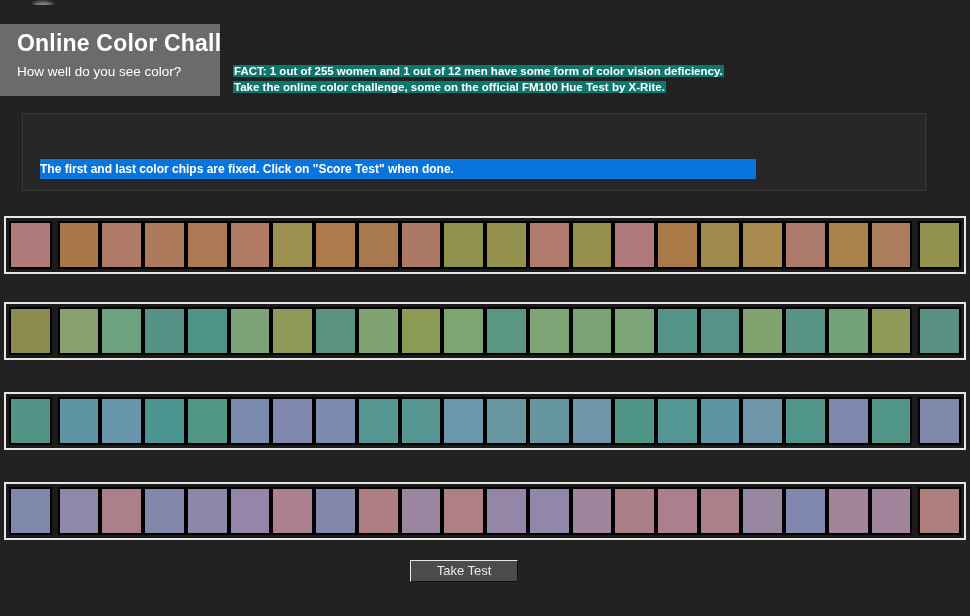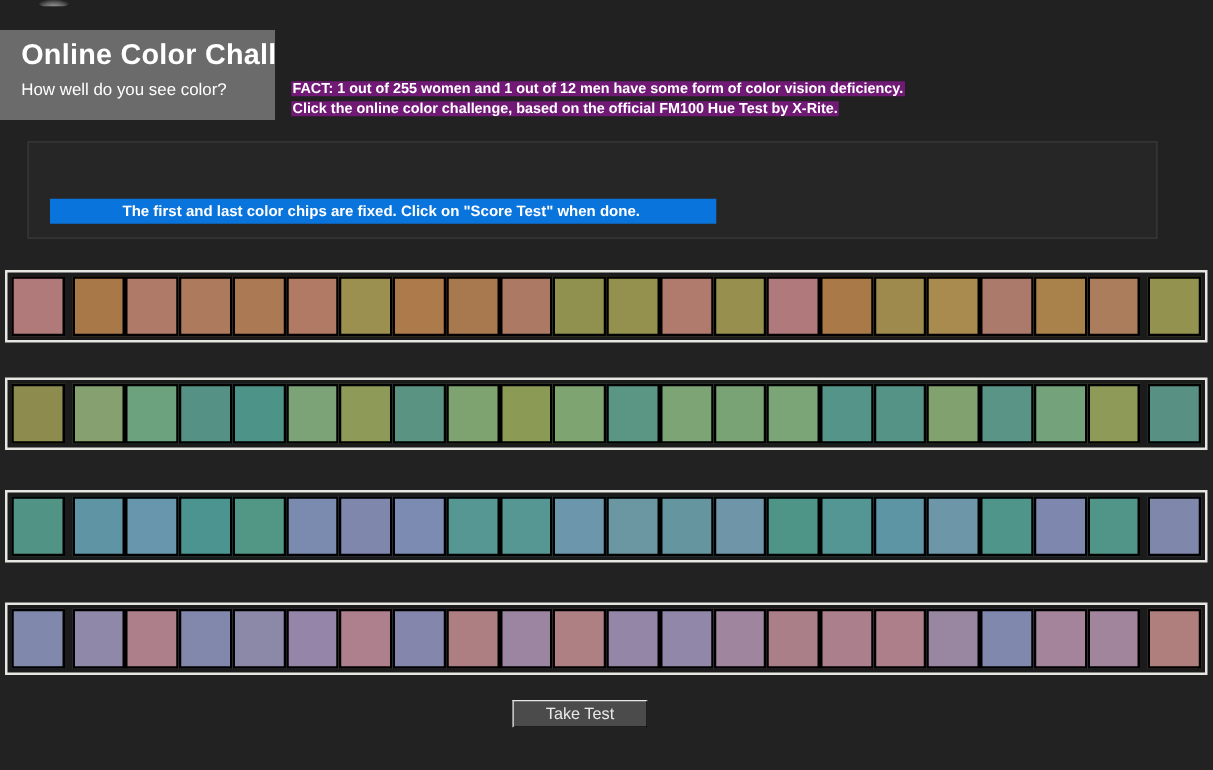--- a/index.html
+++ b/index.html
@@ -66,21 +66,21 @@
     left: 220px; top: 0;
     width: 750px; height: 72px;
     background: #212121;
   }
   .fact-line {
     position: absolute;
     left: 13px;
     font-size: 11.5px;
     font-weight: bold;
     color: #ffffff;
-    background: #701a75;
+    background: #0f766e;
     white-space: nowrap;
     padding: 0 1px;
   }
   .fact-line.l1 { top: 41px; }
   .fact-line.l2 { top: 57px; }
 
   
   .instructions {
     position: absolute;
     left: 22px; top: 113px;
@@ -101,22 +101,22 @@
   }
   .instr-line.one {
     left: 265px; top: 21px;
     width: 624px;
     text-align: left;
     padding-left: 24px;
     box-sizing: border-box;
   }
   .instr-line.two {
     left: 17px; top: 45px;
-    width: 533px;
-    text-align: center;
+    width: 716px;
+    text-align: left;
     padding-right: 3px;
     box-sizing: border-box;
   }
 
   
   .row {
     position: absolute;
     left: 4px;
     width: 962px;
     height: 58px;
@@ -167,21 +167,21 @@
   <div class="top-glint"></div>
 </div>
 
 <div class="header">
   <div class="header-left">
     <div class="site-title">Online Color Challenge</div>
     <div class="site-subtitle">How well do you see color?</div>
   </div>
   <div class="header-right">
     <div class="fact-line l1">FACT: 1 out of 255 women and 1 out of 12 men have some form of color vision deficiency.</div>
-    <div class="fact-line l2">Click the online color challenge, based on the official FM100 Hue Test by X-Rite.</div>
+    <div class="fact-line l2">Take the online color challenge, some on the official FM100 Hue Test by X-Rite.</div>
   </div>
 </div>
 
 <div class="instructions">
   <div class="instr-line two">The first and last color chips are fixed. Click on "Score Test" when done.</div>
 </div>
 
 <div class="row row-1">
     <div class="chip fixed" style="background: rgb(176, 122, 122);"></div>
     <div class="chip-gap"></div>

